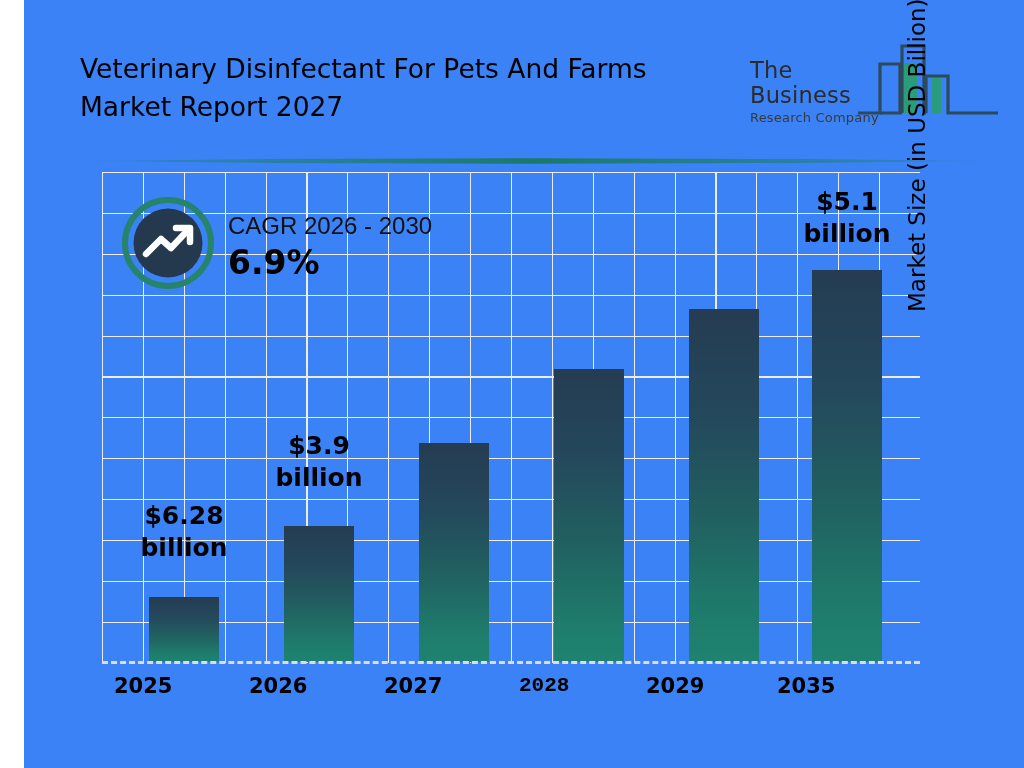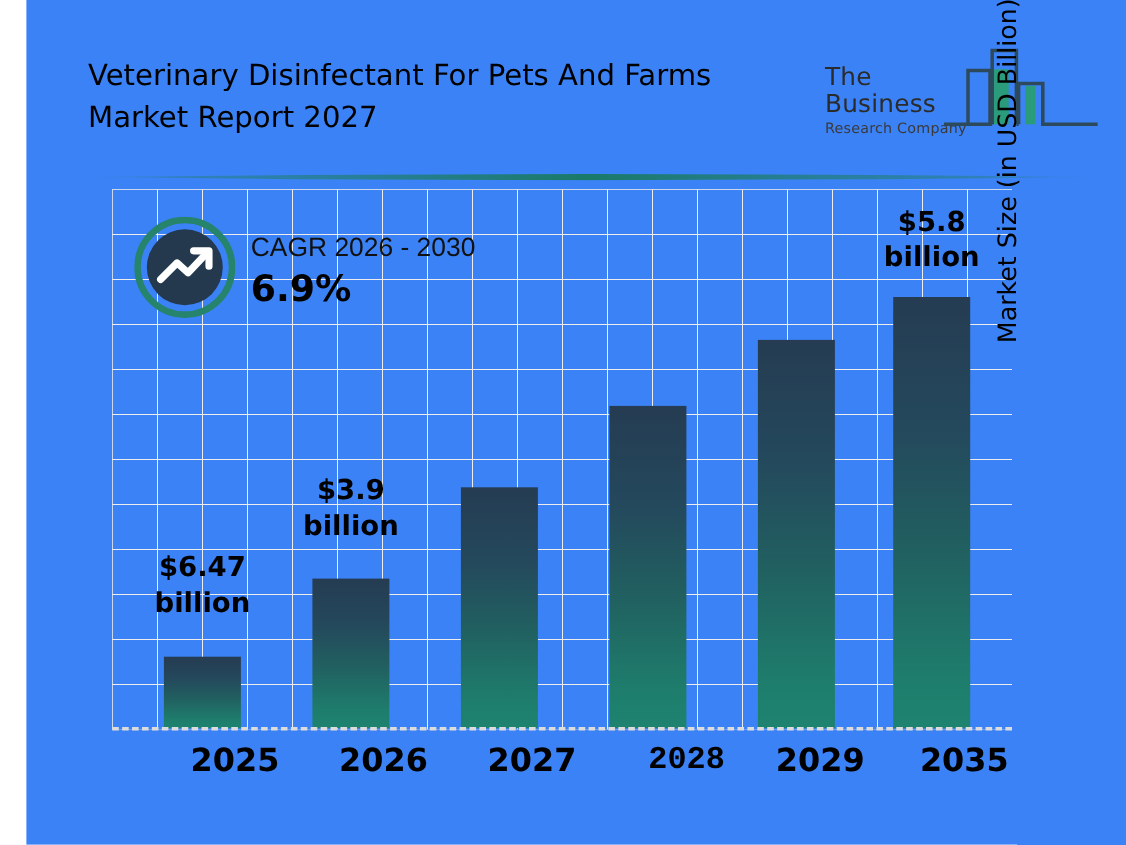--- a/index.html
+++ b/index.html
@@ -148,22 +148,22 @@
     position: absolute;
     left: 78px;
     top: 674px;
     width: 818px;
     height: 40px;
   }
   .xtick {
     position: absolute;
     top: 0;
     width: 140px;
-    text-align: right;
-    font-size: 29px;
+    text-align: left;
+    font-size: 21px;
     font-weight: 700;
     color: #000000;
     font-family: "DejaVu Sans", "Liberation Sans", sans-serif;
   }
 
   
   #ylabel {
     position: absolute;
     left: 880px;
     top: 272px;
@@ -261,29 +261,29 @@
   <div id="bars-layer">
     <div class="bar" style="left:47px;  width:70px; height:65px;"></div>
     <div class="bar" style="left:182px; width:70px; height:136px;"></div>
     <div class="bar" style="left:317px; width:70px; height:219px;"></div>
     <div class="bar" style="left:452px; width:70px; height:293px;"></div>
     <div class="bar" style="left:587px; width:70px; height:353px;"></div>
     <div class="bar" style="left:710px; width:70px; height:392px;"></div>
   </div>
 
   <div class="bar-label" style="left:90px; top:500px;">
-    <span>$6.47</span>
+    <span>$6.28</span>
     <span>billion</span>
   </div>
   <div class="bar-label" style="left:225px; top:430px;">
     <span>$3.9</span>
     <span>billion</span>
   </div>
   <div class="bar-label" style="left:753px; top:186px;">
-    <span>$5.8</span>
+    <span>$5.1</span>
     <span>billion</span>
   </div>
 
   <div id="axis-baseline"></div>
 
   <div id="xticks">
     <div class="xtick" style="left:12px;">2025</div>
     <div class="xtick" style="left:147px;">2026</div>
     <div class="xtick" style="left:282px;">2027</div>
     <div class="xtick" style="left:417px;font-family:Liberation Mono, monospace;">2028</div>

